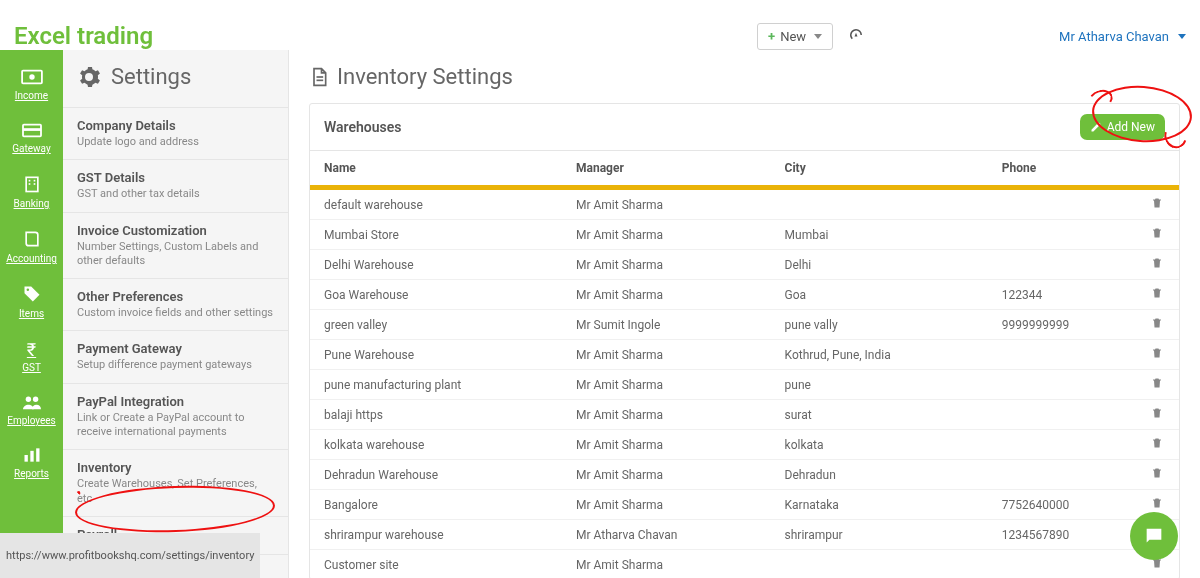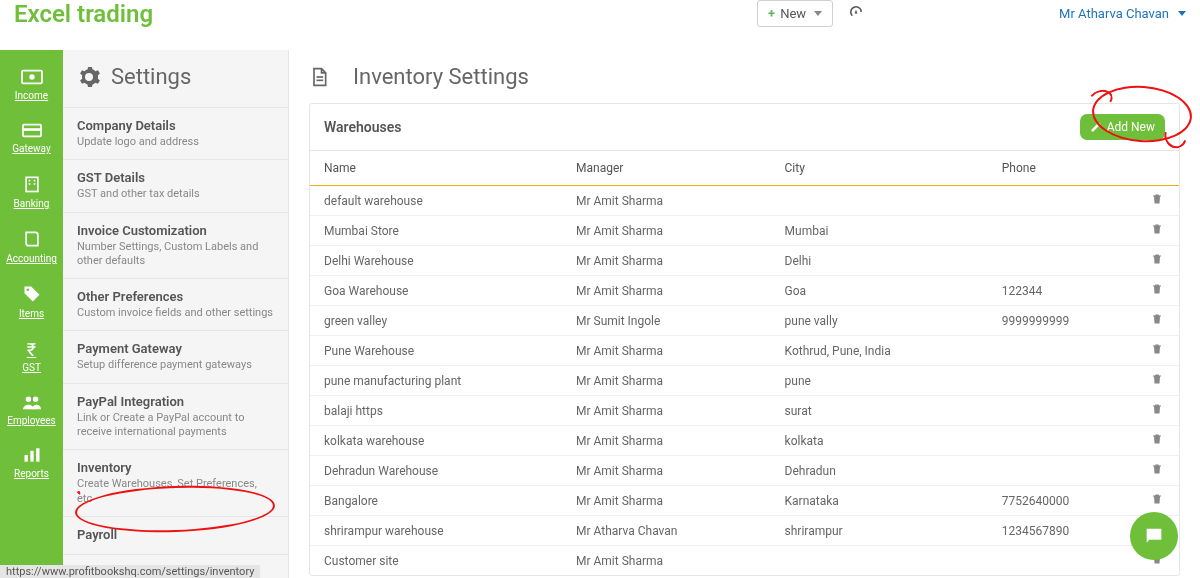--- a/index.html
+++ b/index.html
@@ -1,19 +1,19 @@
 <!DOCTYPE html>
 <html><head>
 <meta charset="utf-8">
 <style>
 * { margin: 0; padding: 0; box-sizing: border-box; font-family: -apple-system, BlinkMacSystemFont, "Segoe UI", Roboto, sans-serif; }
 body { background: #fff; width: 1200px; height: 578px; overflow: hidden; position: relative; }
 
 
-.topbar { height: 50px; display: flex; align-items: flex-start; padding: 0 14px; }
+.topbar { height: 50px; display: flex; align-items: flex-end; padding: 0 14px; }
 .brand { font-size: 24px; font-weight: 600; color: #6fbf3b; margin-left: 0; }
 .topbar-right { margin-left: auto; display: flex; align-items: center; gap: 14px; }
 .new-btn { border: 1px solid #d0d0d0; background: #fff; color: #555; font-size: 13px; padding: 5px 10px; border-radius: 3px; cursor: pointer; display: flex; align-items: center; gap: 5px; }
 .new-btn .plus { color: #5bb75b; font-weight: bold; }
 .caret { display: inline-block; width: 0; height: 0; border-left: 4px solid transparent; border-right: 4px solid transparent; border-top: 5px solid #888; margin-left: 3px; }
 .dash-icon { color: #555; font-size: 18px; cursor: pointer; text-decoration: none; }
 .user-link { color: #1e73be; font-size: 13px; cursor: pointer; display: flex; align-items: center; gap: 6px; margin-left: 180px; }
 .user-link .caret { border-top-color: #1e73be; }
 
 
@@ -27,48 +27,48 @@
 .settings-panel { width: 226px; background: #f5f5f5; border-right: 1px solid #e5e5e5; overflow-y: auto; }
 .settings-title { display: flex; align-items: center; gap: 10px; padding: 14px 14px 18px 14px; font-size: 22px; color: #666; }
 .settings-title svg { fill: #666; }
 .menu-item { padding: 10px 14px; border-top: 1px solid #e5e5e5; cursor: pointer; }
 .menu-item strong { display: block; font-size: 13px; color: #555; font-weight: 600; margin-bottom: 2px; }
 .menu-item small { display: block; font-size: 11px; color: #888; line-height: 1.3; }
 .menu-item:last-child { border-bottom: 1px solid #e5e5e5; }
 
 
 .content { flex: 1; padding: 14px 20px; overflow: visible; position: relative; }
-.page-title { font-size: 22px; color: #666; display: flex; align-items: center; gap: 24px; margin-bottom: 14px; }
+.page-title { font-size: 22px; color: #666; display: flex; align-items: center; gap: 8px; margin-bottom: 14px; }
 .page-title svg { fill: #666; }
 .panel { border: 1px solid #e5e5e5; border-radius: 3px; }
 .panel-head { display: flex; align-items: center; padding: 10px 14px; border-bottom: 1px solid #e5e5e5; }
 .panel-head-title { font-size: 14px; font-weight: 600; color: #555; }
 .add-btn { margin-left: auto; background: #6fbf3b; color: #fff; font-size: 12px; padding: 6px 10px; border: none; border-radius: 7px; cursor: pointer; display: flex; align-items: center; gap: 5px; }
 .add-btn svg { fill: #fff; }
 
 table { width: 100%; border-collapse: collapse; font-size: 12px; }
-thead th { text-align: left; padding: 10px 14px; color: #555; font-weight: 400; border-bottom: 1px solid #eab308; }
+thead th { text-align: left; padding: 10px 14px; color: #555; font-weight: 700; border-bottom: 5px solid #eab308; }
 tbody td { padding: 6px 14px; color: #666; border-bottom: 1px solid #f0f0f0; }
 tbody tr:last-child td { border-bottom: none; }
 .del { color: #888; cursor: pointer; text-align: center; }
 
 
 .anno { position: absolute; border: 2px solid #e11; border-radius: 50%; pointer-events: none; }
 .anno-inventory { left: 75px; top: 486px; width: 200px; height: 46px; border-radius: 50% / 50%; transform: rotate(-2deg); }
 .anno-addnew { right: 8px; top: 86px; width: 100px; height: 56px; border-radius: 50% / 50%; transform: rotate(4deg); }
 .anno::before, .anno::after { content: ""; position: absolute; border: 2px solid #e11; border-radius: 50%; border-bottom-color: transparent; border-left-color: transparent; }
 .anno-addnew::before { width: 20px; height: 14px; left: -6px; top: 5px; transform: rotate(-20deg); }
 .anno-addnew::after { width: 18px; height: 20px; right: 2px; bottom: -6px; transform: rotate(150deg); }
 
 
 .chat-fab { position: absolute; right: 22px; bottom: 18px; width: 48px; height: 48px; background: #6fbf3b; border-radius: 50%; display: flex; align-items: center; justify-content: center; cursor: pointer; }
 .chat-fab svg { fill: #fff; }
 
 
-.status-link { position: absolute; left: 0; bottom: 0; background: #e5e5e5; color: #555; font-size: 11px; padding: 0 6px; }
+.status-link { position: absolute; left: 0; bottom: 0; background: #e5e5e5; color: #555; font-size: 11px; padding: 16px 6px; }
 </style>
 </head>
 <body>
 
 <div class="topbar">
   <div class="brand">Excel trading</div>
   <div class="topbar-right">
     <button class="new-btn">
       <span class="plus">+</span>
       <span>New</span>

